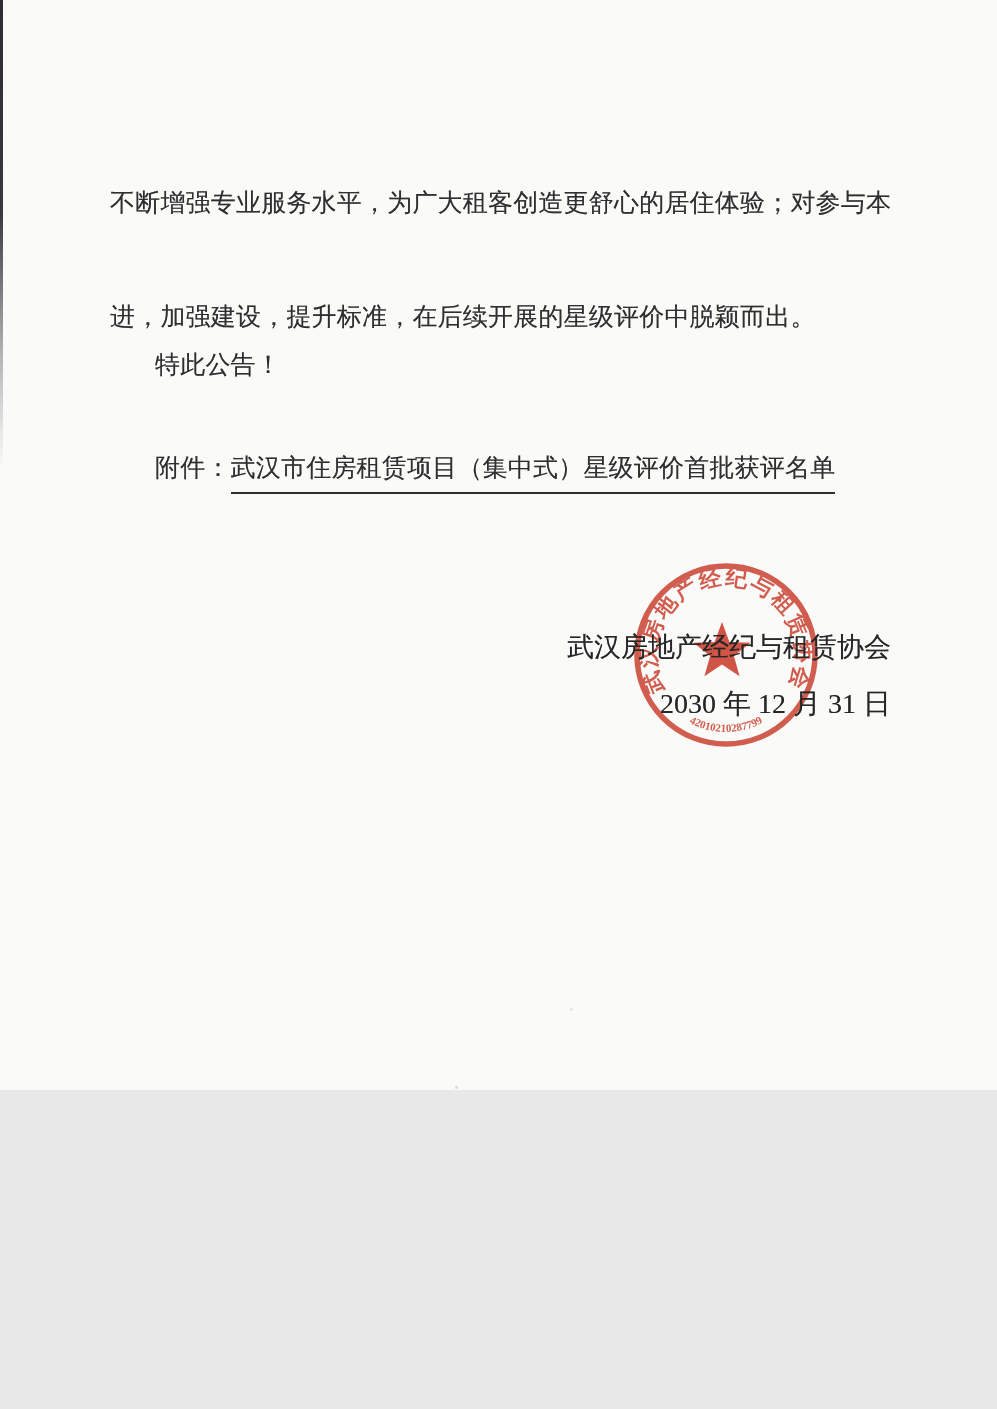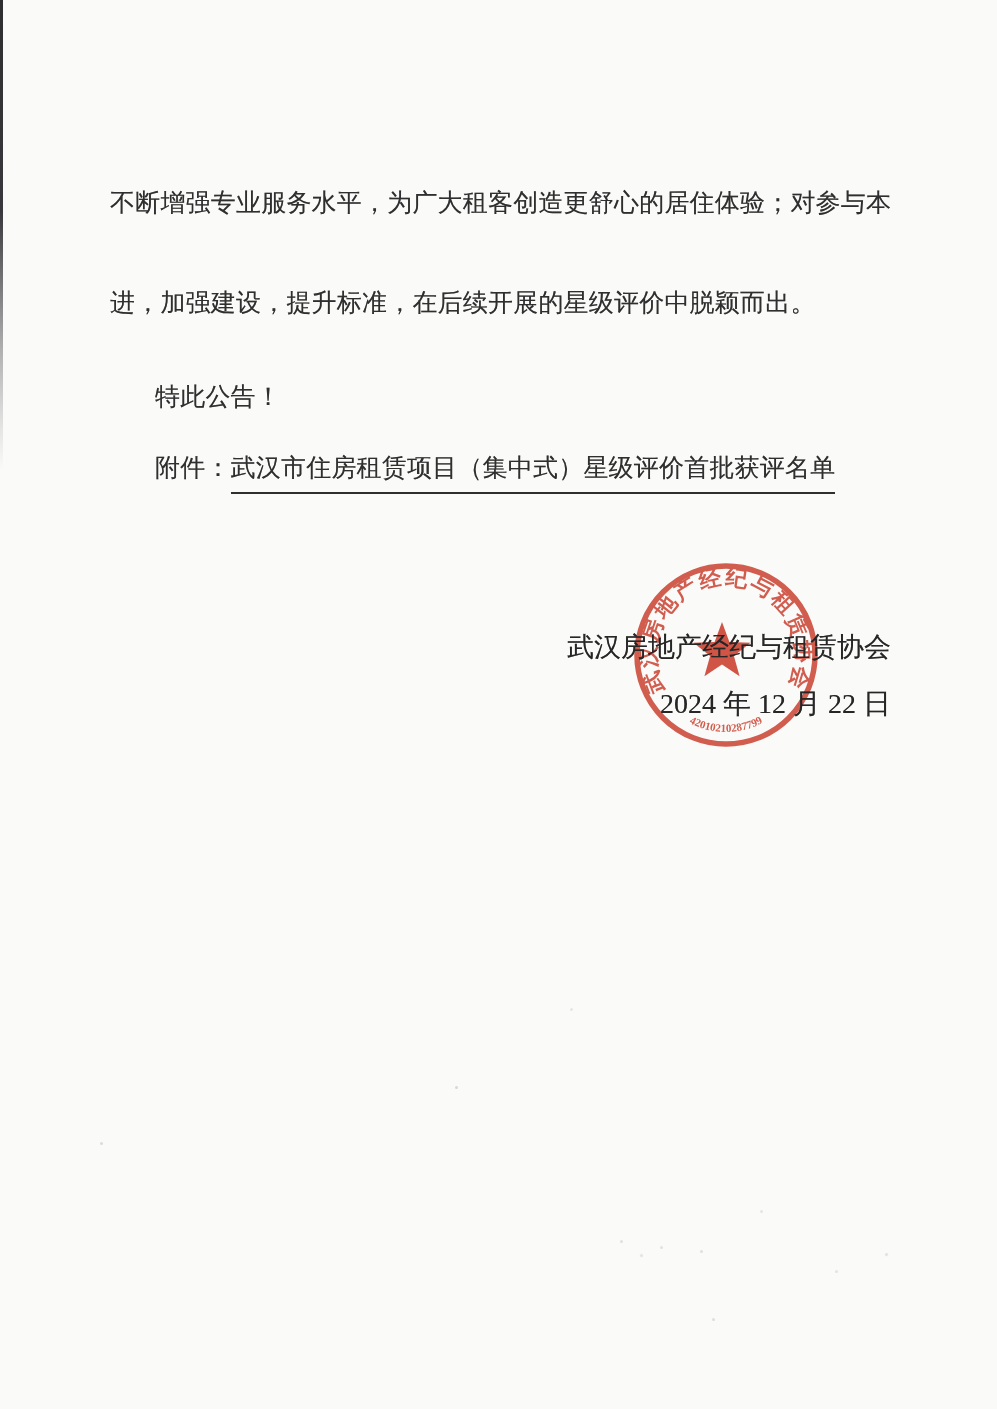--- a/index.html
+++ b/index.html
@@ -3,21 +3,21 @@
 <meta charset="utf-8">
 <style>
   html, body {
     margin: 0;
     padding: 0;
     background: #e8e8e8;
   }
   .page {
     position: relative;
     width: 997px;
-    height: 1409px;
+    height: 1090px;
     margin: 0 auto;
     background: #fafaf8;
     overflow: hidden;
     font-family: "Liberation Serif", "DejaVu Serif", serif;
     color: #2f2f2f;
   }
   
   .scan-edge {
     position: absolute;
     left: 0; top: 0;
@@ -50,22 +50,22 @@
   .body-line {
     position: absolute;
     white-space: nowrap;
     font-size: 25px;
     letter-spacing: 0.2px;
     line-height: 34px;
     text-shadow: 0 0 0.6px rgba(50,50,50,0.45);
   }
   .line1 { left: 110px; top: 186px; }
   .line2 { left: 110px; top: 241px; }
-  .line3 { left: 110px; top: 286px; }
-  .line4 { left: 155px; top: 348px; margin-top: 32px; }
+  .line3 { left: 110px; top: 300px; }
+  .line4 { left: 155px; top: 348px; }
   .attachment {
     position: absolute;
     left: 155px; top: 451px;
     white-space: nowrap;
     font-size: 25px;
     letter-spacing: 0.2px;
     text-shadow: 0 0 0.6px rgba(50,50,50,0.45);
   }
   .attachment .underlined {
     border-bottom: 2px solid #2f2f2f;
@@ -121,15 +121,15 @@
       </text>
       <path id="sealNumPath" d="M 29.3 133.5 A 77 77 0 0 0 162.7 133.5" fill="none"></path>
       <text font-size="11" text-anchor="middle" fill="#cc4636">
         <textPath href="#sealNumPath" startOffset="50%">42010210287799</textPath>
       </text>
     </g>
     <polygon opacity="0.92" points="92,62 99.4,81.9 120.5,82.7 103.9,95.9 109.6,116.3 92,104.5 74.4,116.3 80.1,95.9 63.5,82.7 84.6,81.9" fill="#cc4636"></polygon>
   </svg>
 
   <div class="org-line">武汉房地产经纪与租赁协会</div>
-  <div class="date-line">2024 年 12 月 22 日</div>
+  <div class="date-line">2030 年 12 月 31 日</div>
 
 </div>
 
 </body></html>

